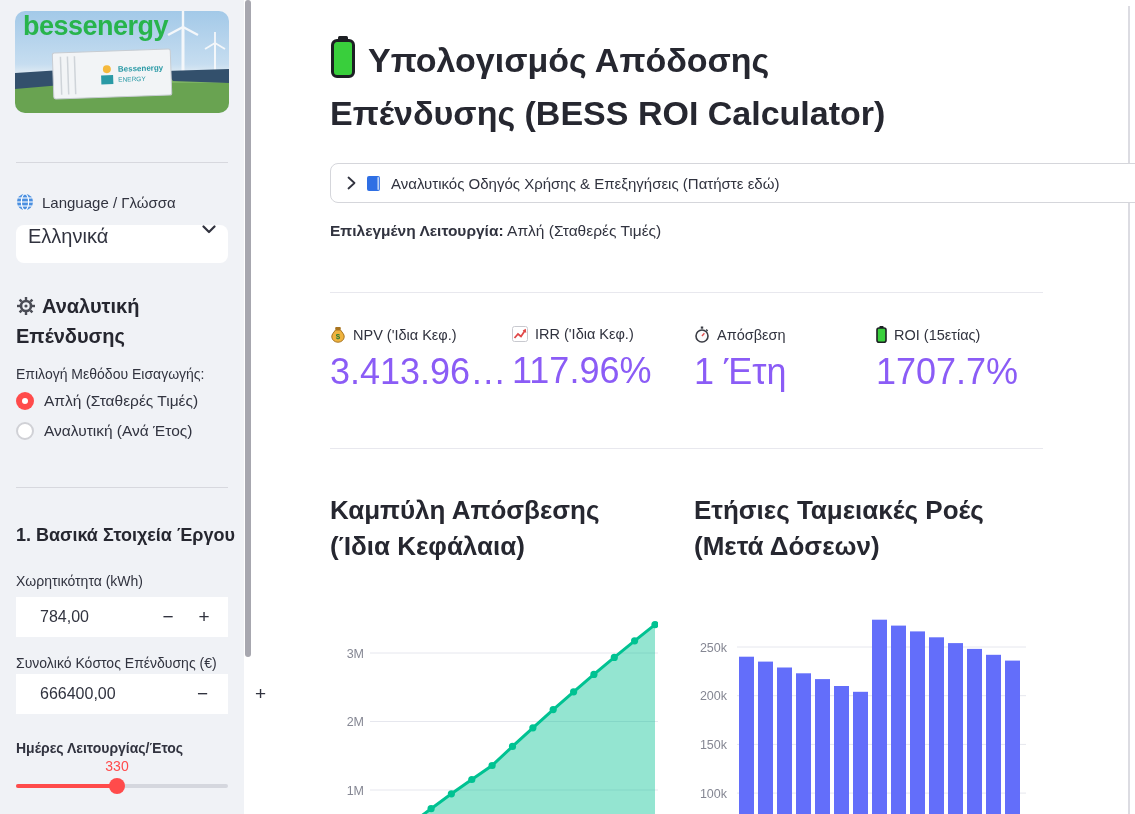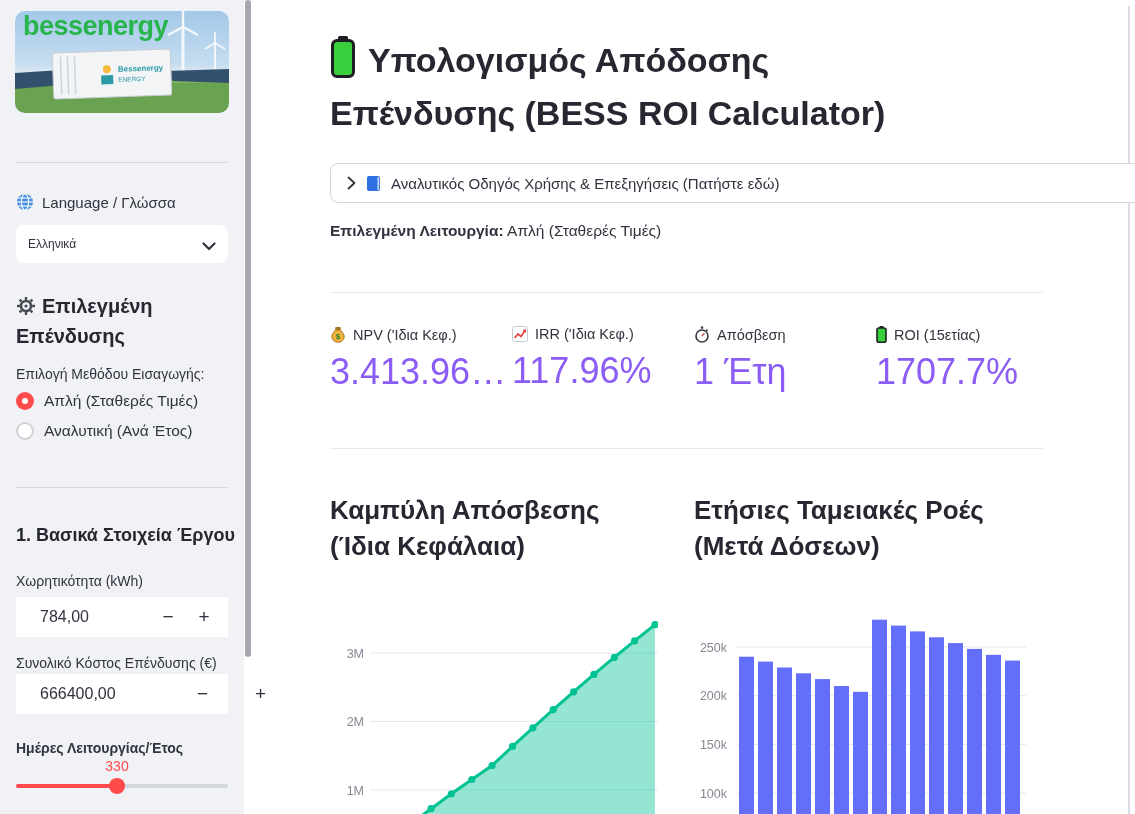--- a/index.html
+++ b/index.html
@@ -12,21 +12,21 @@
   .main-scroll-line{position:absolute;left:1128px;top:6px;width:2px;height:808px;background:#dcdce2;}
 
   .logo{position:absolute;left:15px;top:11px;width:214px;height:102px;border-radius:10px;overflow:hidden;}
   .logo-sky{position:absolute;inset:0;background:linear-gradient(180deg,#a3c9e8 0%,#c6ddf0 52%,#dce9f3 60%,#dce9f3 100%);}
   .logo-scene{position:absolute;inset:0;}
   .logo-word{position:absolute;left:8px;top:0px;font-size:27px;font-weight:800;color:#28b44c;letter-spacing:-0.5px;}
 
   .sb-divider{position:absolute;left:16px;width:212px;height:1px;background:#d7d8de;}
   .sb-label-row{position:absolute;left:16px;display:flex;align-items:center;gap:8px;font-size:15px;color:#31333F;}
   .selectbox{position:absolute;left:16px;top:225px;width:212px;height:38px;background:#ffffff;border-radius:8px;
-             display:flex;align-items:flex-end;padding:12px 12px;box-sizing:border-box;font-size:12px;cursor:pointer;}
+             display:flex;align-items:flex-start;padding:0 12px;box-sizing:border-box;font-size:20px;cursor:pointer;}
   .selectbox .sel-val{flex:1;}
   .sb-h1{position:absolute;left:16px;top:293px;width:212px;font-size:20px;line-height:27px;font-weight:700;color:#262730;}
   .sb-h1 .hd-icon{display:inline-block;vertical-align:-3px;margin-right:6px;}
   .sb-caption{position:absolute;left:16px;top:366px;font-size:14px;color:#31333F;}
   .radio-row{position:absolute;left:16px;display:flex;align-items:center;gap:10px;font-size:15.5px;cursor:pointer;}
   .radio-dot{width:18px;height:18px;border-radius:50%;box-sizing:border-box;flex:0 0 18px;}
   .radio-dot.on{background:#ff4b4b;border:none;position:relative;}
   .radio-dot.on::after{content:"";position:absolute;left:6px;top:6px;width:6px;height:6px;border-radius:50%;background:#ffffff;}
   .radio-dot.off{background:#ffffff;border:2px solid #d0d1d6;}
   .sb-h2{position:absolute;left:16px;top:525px;font-size:18px;font-weight:700;color:#262730;}
@@ -131,21 +131,21 @@
             <line x1="1" y1="10" x2="4" y2="10"></line>
               <line x1="16" y1="10" x2="19" y2="10"></line>
             <line x1="3.6" y1="3.6" x2="5.7" y2="5.7"></line>
               <line x1="14.3" y1="14.3" x2="16.4" y2="16.4"></line>
             <line x1="3.6" y1="16.4" x2="5.7" y2="14.3"></line>
               <line x1="14.3" y1="5.7" x2="16.4" y2="3.6"></line>
           </g>
           <circle cx="10" cy="10" r="5" fill="none" stroke="#4a4c55" stroke-width="2.6"></circle>
           <circle cx="10" cy="10" r="1.6" fill="#4a4c55"></circle>
         </svg>
-      </span><span>Επιλεγμένη Επένδυσης</span>
+      </span><span>Αναλυτική Επένδυσης</span>
     </div>
 
     <div class="sb-caption">Επιλογή Μεθόδου Εισαγωγής:</div>
 
     <div class="radio-row" style="top:392px;">
       <span class="radio-dot on"></span>
       <span>Απλή (Σταθερές Τιμές)</span>
     </div>
     <div class="radio-row" style="top:422px;">
       <span class="radio-dot off"></span>

